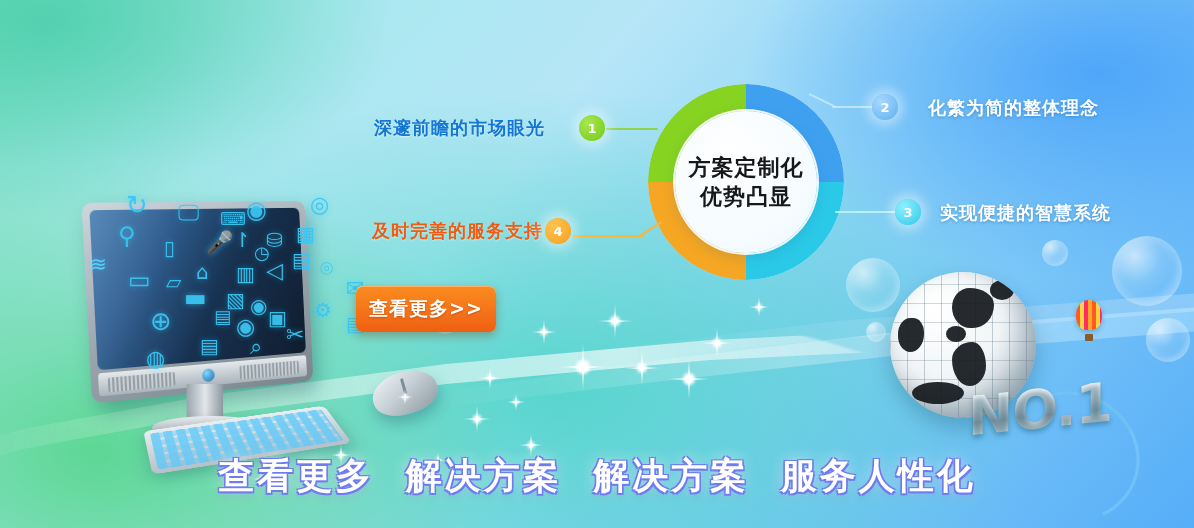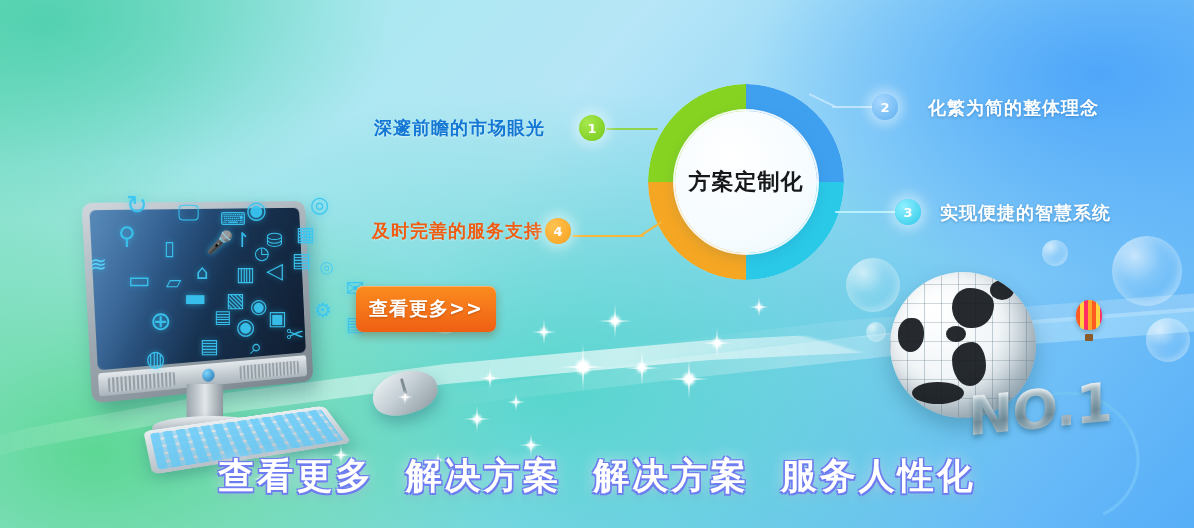--- a/index.html
+++ b/index.html
@@ -374,20 +374,21 @@
     <div class="spark" style="left:430px;top:452px;width:16px;height:16px;">
         <b></b>
         <i></i>
       </div>
   </div>
 
   <div id="donut-wrap" style="--c1:#86d322; --c2:#3fa0f0; --c3:#2bc9e8; --c4:#f5a623;">
     <div id="donut"></div>
     <div id="donut-hole">
       <span>方案定制化</span>
+      <span>优势凸显</span>
     </div>
   </div>
 
   <div class="layer">
     <div class="conn" id="c1"></div>
     <div class="conn" id="c2a"></div>
     <div class="conn" id="c2b"></div>
     <div class="conn" id="c3"></div>
     <div class="conn" id="c4a"></div>
     <div class="conn" id="c4b"></div>

